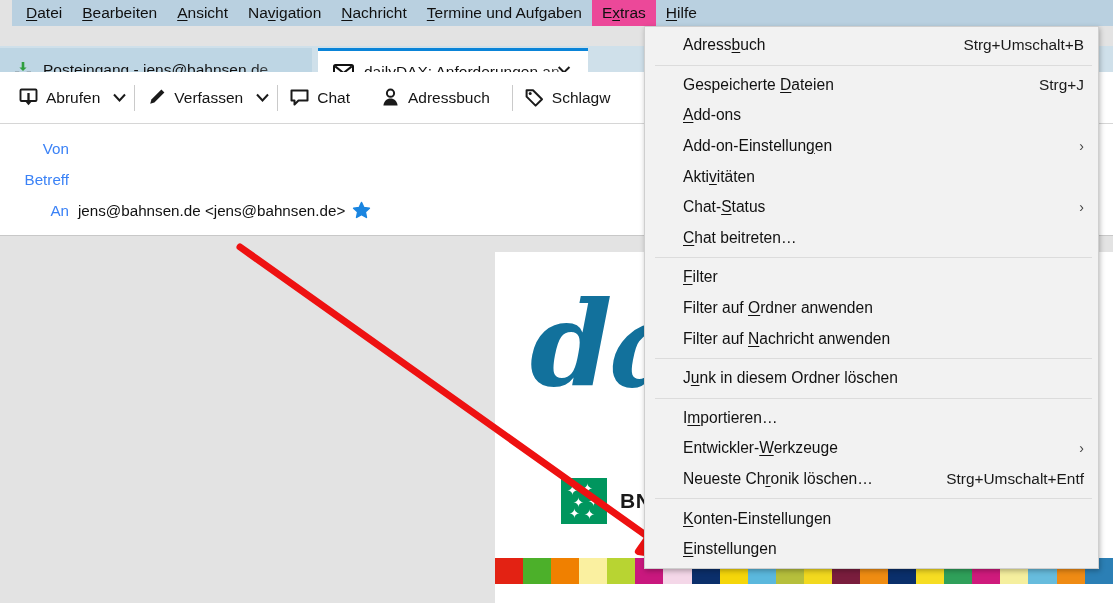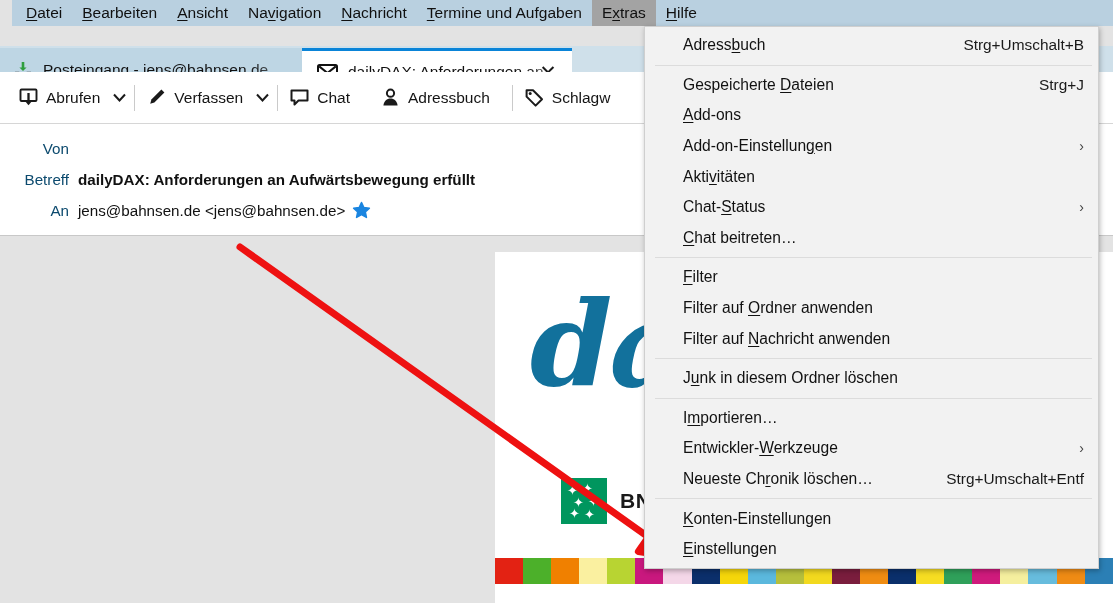--- a/index.html
+++ b/index.html
@@ -35,21 +35,21 @@
   }
   .menubar-item {
     font-size: 15.5px;
     color: #101010;
     padding: 3px 10px 4px 10px;
     line-height: 19px;
     white-space: nowrap;
     cursor: default;
   }
   .menubar-item.active {
-    background: #a3a3a3;
+    background: #ec4899;
   }
   .menubar-item u { text-decoration: underline; text-underline-offset: 1px; }
 
   
   .tabstrip {
     position: absolute;
     left: 0; top: 26px;
     width: 1113px; height: 46px;
     background: #cfe0ea;
     box-sizing: border-box;
@@ -66,21 +66,21 @@
     color: #111;
     cursor: default;
   }
   .tab.inactive {
     left: 0;
     width: 312px;
     background: #bed6e4;
     padding-left: 12px;
   }
   .tab.active {
-    left: 302px;
+    left: 318px;
     width: 270px;
     background: #ffffff;
     border-top: 3px solid #0a84d8;
     padding-left: 14px;
   }
   .tab-label {
     margin-left: 9px;
     white-space: nowrap;
     overflow: hidden;
   }
@@ -157,21 +157,21 @@
     display: flex;
     align-items: center;
     height: 31px;
     padding-left: 0;
   }
   .hdr-label {
     width: 78px;
     text-align: right;
     padding-right: 9px;
     font-size: 15.2px;
-    color: #0c4a6e;
+    color: #3b82f6;
     box-sizing: border-box;
   }
   .hdr-value {
     font-size: 15.2px;
     color: #111;
     display: flex;
     align-items: center;
     gap: 7px;
   }
   .hdr-value.bold { font-weight: bold; }
@@ -404,21 +404,20 @@
       <span>Schlagw</span>
     </div>
   </div>
 
   <div class="msgheader">
     <div class="hdr-row">
       <div class="hdr-label">Von</div>
     </div>
     <div class="hdr-row">
       <div class="hdr-label">Betreff</div>
-      <div class="hdr-value bold">dailyDAX: Anforderungen an Aufwärtsbewegung erfüllt</div>
     </div>
     <div class="hdr-row">
       <div class="hdr-label">An</div>
       <div class="hdr-value">
         <span>jens@bahnsen.de &lt;jens@bahnsen.de&gt;</span>
         <span>
           <svg width="19" height="19" viewBox="0 0 20 20">
             <path d="M10 1.6l2.5 5.3 5.8 0.7-4.3 4 1.2 5.7L10 14.4 4.8 17.3 6 11.6 1.7 7.6l5.8-0.7z" fill="#1a85e0" stroke="#1a85e0" stroke-width="1.6" stroke-linejoin="round"></path>
           </svg>
         </span>

